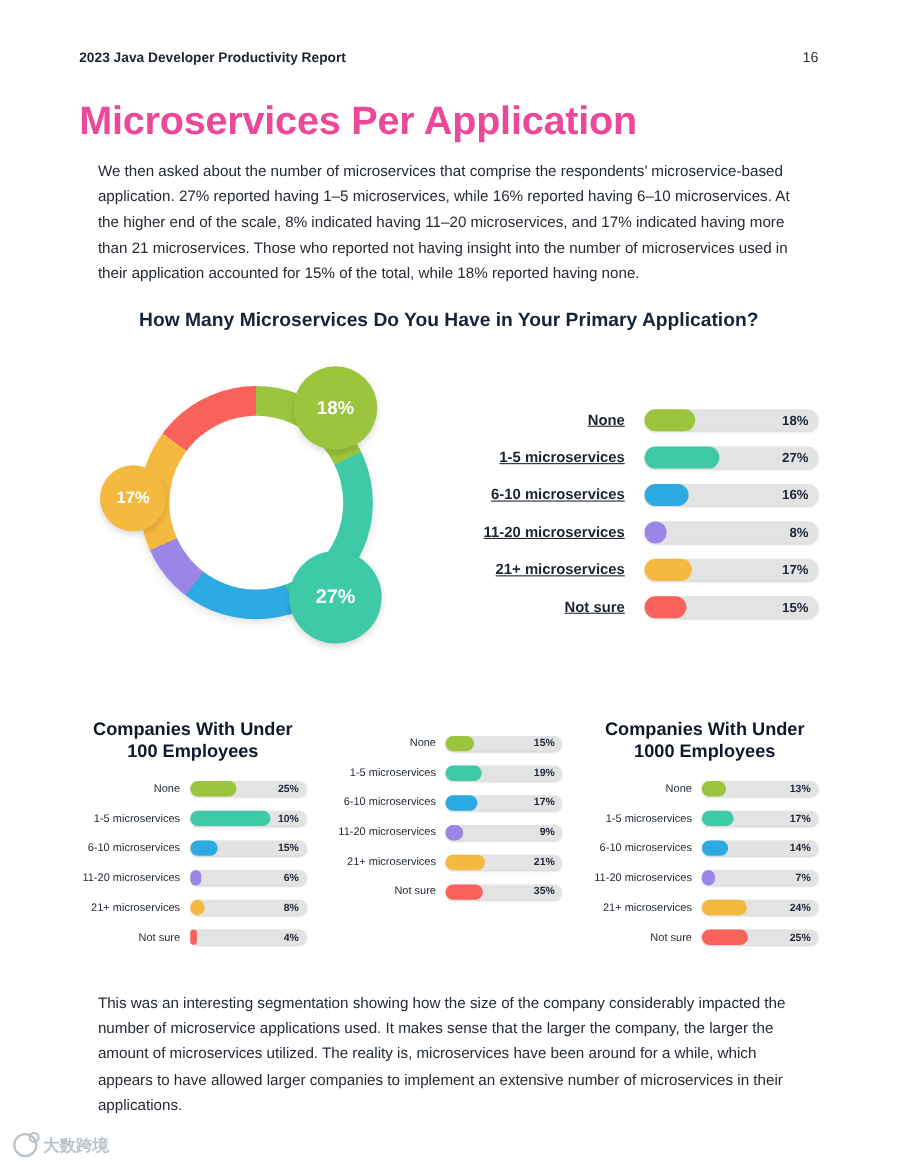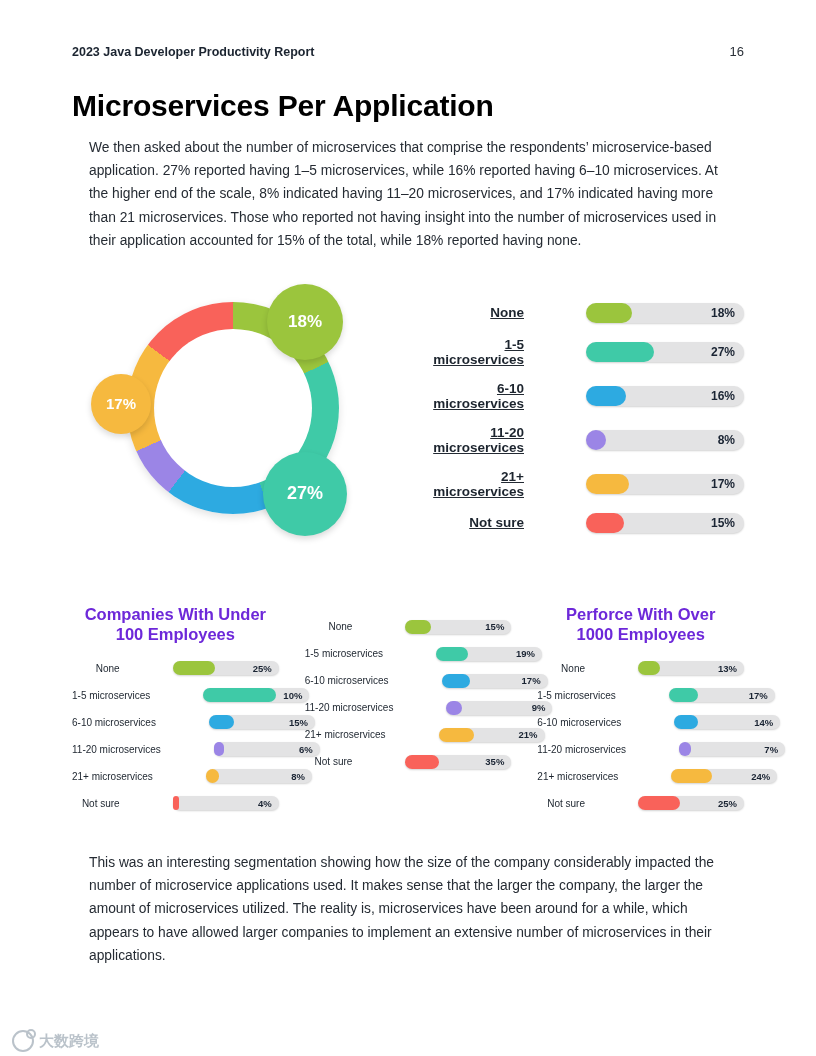--- a/index.html
+++ b/index.html
@@ -4,51 +4,51 @@
 <style>
   html,body{margin:0;padding:0;background:#fff;}
   .page{width:816px;height:1056px;position:relative;background:#fff;overflow:hidden;
         font-family:"Liberation Sans",sans-serif;color:#232a33;box-sizing:border-box;
         padding:44px 72px 0;}
   
   .hdr{display:flex;justify-content:space-between;align-items:baseline;}
   .hdr-title{font-size:12.5px;font-weight:700;color:#1b2430;}
   .hdr-page{font-size:13px;color:#2a3038;}
   
-  h1{margin:30px 0 0;font-size:30px;font-weight:800;color:#000000;letter-spacing:-.2px;}
+  h1{margin:30px 0 0;font-size:36px;font-weight:800;color:#ec4899;letter-spacing:-.2px;}
   p.body{margin:13px 17px 0;font-size:13.8px;line-height:1.68;color:#252b33;}
   h2.chart-heading{margin:20px 0 0;text-align:center;font-size:17.5px;font-weight:800;color:#182335;}
   
   .chart-row{display:flex;align-items:center;margin-top:12px;text-decoration:underline;}
   .donut-area{position:relative;flex:0 0 345px;width:345px;height:298px;}
   #donut-ring{position:absolute;left:55px;top:38px;width:212px;height:212px;border-radius:50%;
               box-shadow:0 3px 8px rgba(0,0,0,.12);}
   .donut-hole{position:absolute;left:27px;top:27px;width:158px;height:158px;border-radius:50%;background:#fff;}
   .callout{position:absolute;border-radius:50%;color:#fff;font-weight:700;
            display:flex;align-items:center;justify-content:center;box-shadow:0 3px 6px rgba(0,0,0,.15);}
   .callout-top-right{width:76px;height:76px;left:195px;top:20px;font-size:17px;}
   .callout-left{width:60px;height:60px;left:19px;top:110px;font-size:15px;}
   .callout-bottom{width:84px;height:84px;left:191px;top:188px;font-size:18px;}
   .legend{flex:1;padding-top:24px;}
   
-  .bar-row{display:flex;align-items:center;gap:44px;}
+  .bar-row{display:flex;align-items:center;}
   .legend .bar-row{margin-bottom:14px;}
   .bar-label{flex:1;text-align:right;color:#1c242e;}
   .legend .bar-label{font-size:13.5px;font-weight:600;margin-right:18px;}
   .bar-track{position:relative;background:#e3e3e4;box-shadow:0 1px 2px rgba(0,0,0,.18);}
   .legend .bar-track{flex:0 0 158px;height:20px;border-radius:10px;}
   .bar-fill{position:absolute;left:0;top:0;bottom:0;border-radius:10px;}
   .bar-value{position:absolute;top:0;bottom:0;right:9px;display:flex;align-items:center;
              font-weight:700;color:#1a2433;}
   .legend .bar-value{font-size:12px;}
   
   .segments{display:flex;gap:26px;margin-top:42px;}
   .segment{flex:1;min-width:0;}
   .segment h3{margin:0 auto;width:190px;text-align:center;font-size:16.5px;font-weight:800;
-              color:#6d28d9;line-height:1.25;}
+              color:#0f172a;line-height:1.25;}
   .mini-bars{margin-top:16px;}
   .mini-bars .bar-row{margin-bottom:13px;}
   .mini-bars .bar-label{font-size:10px;font-weight:500;margin-right:9px;white-space:nowrap;}
   .mini-bars .bar-track{flex:0 0 106px;height:14px;border-radius:7px;}
   .mini-bars .bar-value{font-size:9.5px;right:7px;}
   
   p.closing{margin-top:28px;}
   .footer{position:absolute;left:72px;right:72px;bottom:34px;display:flex;
           justify-content:space-between;align-items:flex-start;}
   .footer-site{font-size:10px;color:#8a9199;}
@@ -66,20 +66,21 @@
 
   <div class="hdr">
     <span class="hdr-title">2023 Java Developer Productivity Report</span>
     <span class="hdr-page">16</span>
   </div>
 
   <h1>Microservices Per Application</h1>
 
   <p class="body">We then asked about the number of microservices that comprise the respondents’ microservice-based application. 27% reported having 1–5 microservices, while 16% reported having 6–10 microservices. At the higher end of the scale, 8% indicated having 11–20 microservices, and 17% indicated having more than 21 microservices. Those who reported not having insight into the number of microservices used in their application accounted for 15% of the total, while 18% reported having none.</p>
 
+  <h2 class="chart-heading">How Many Microservices Do You Have in Your Primary Application?</h2>
 
   <div class="chart-row">
     <div class="donut-area" id="donut-area">
       <div id="donut-ring" style="background: conic-gradient(rgb(155, 197, 61) 0deg, rgb(155, 197, 61) 64.16deg, rgb(63, 202, 167) 64.16deg, rgb(63, 202, 167) 160.4deg, rgb(45, 170, 225) 160.4deg, rgb(45, 170, 225) 217.43deg, rgb(155, 133, 230) 217.43deg, rgb(155, 133, 230) 245.94deg, rgb(246, 185, 63) 245.94deg, rgb(246, 185, 63) 306.53deg, rgb(249, 98, 90) 306.53deg, rgb(249, 98, 90) 360deg);">
         <div class="donut-hole"></div>
       </div>
     <div class="callout callout-top-right" style="background: rgb(155, 197, 61);">18%</div>
         <div class="callout callout-left" style="background: rgb(246, 185, 63);">17%</div>
         <div class="callout callout-bottom" style="background: rgb(63, 202, 167);">27%</div>
       </div>
@@ -217,21 +218,21 @@
           <div class="bar-row">
             <span class="bar-label">Not sure</span>
             <span class="bar-track">
               <span class="bar-fill" style="width: 32%; background: rgb(249, 98, 90);"></span>
               <span class="bar-value">35%</span>
             </span>
           </div>
         </div>
     </div>
     <div class="segment">
-      <h3>Perforce With Over 1000 Employees</h3>
+      <h3>Companies With Under 1000 Employees</h3>
       <div class="mini-bars" id="seg-2">
           <div class="bar-row">
             <span class="bar-label">None</span>
             <span class="bar-track">
               <span class="bar-fill" style="width: 20.8%; background: rgb(155, 197, 61);"></span>
               <span class="bar-value">13%</span>
             </span>
           </div>
           <div class="bar-row">
             <span class="bar-label">1-5 microservices</span>

